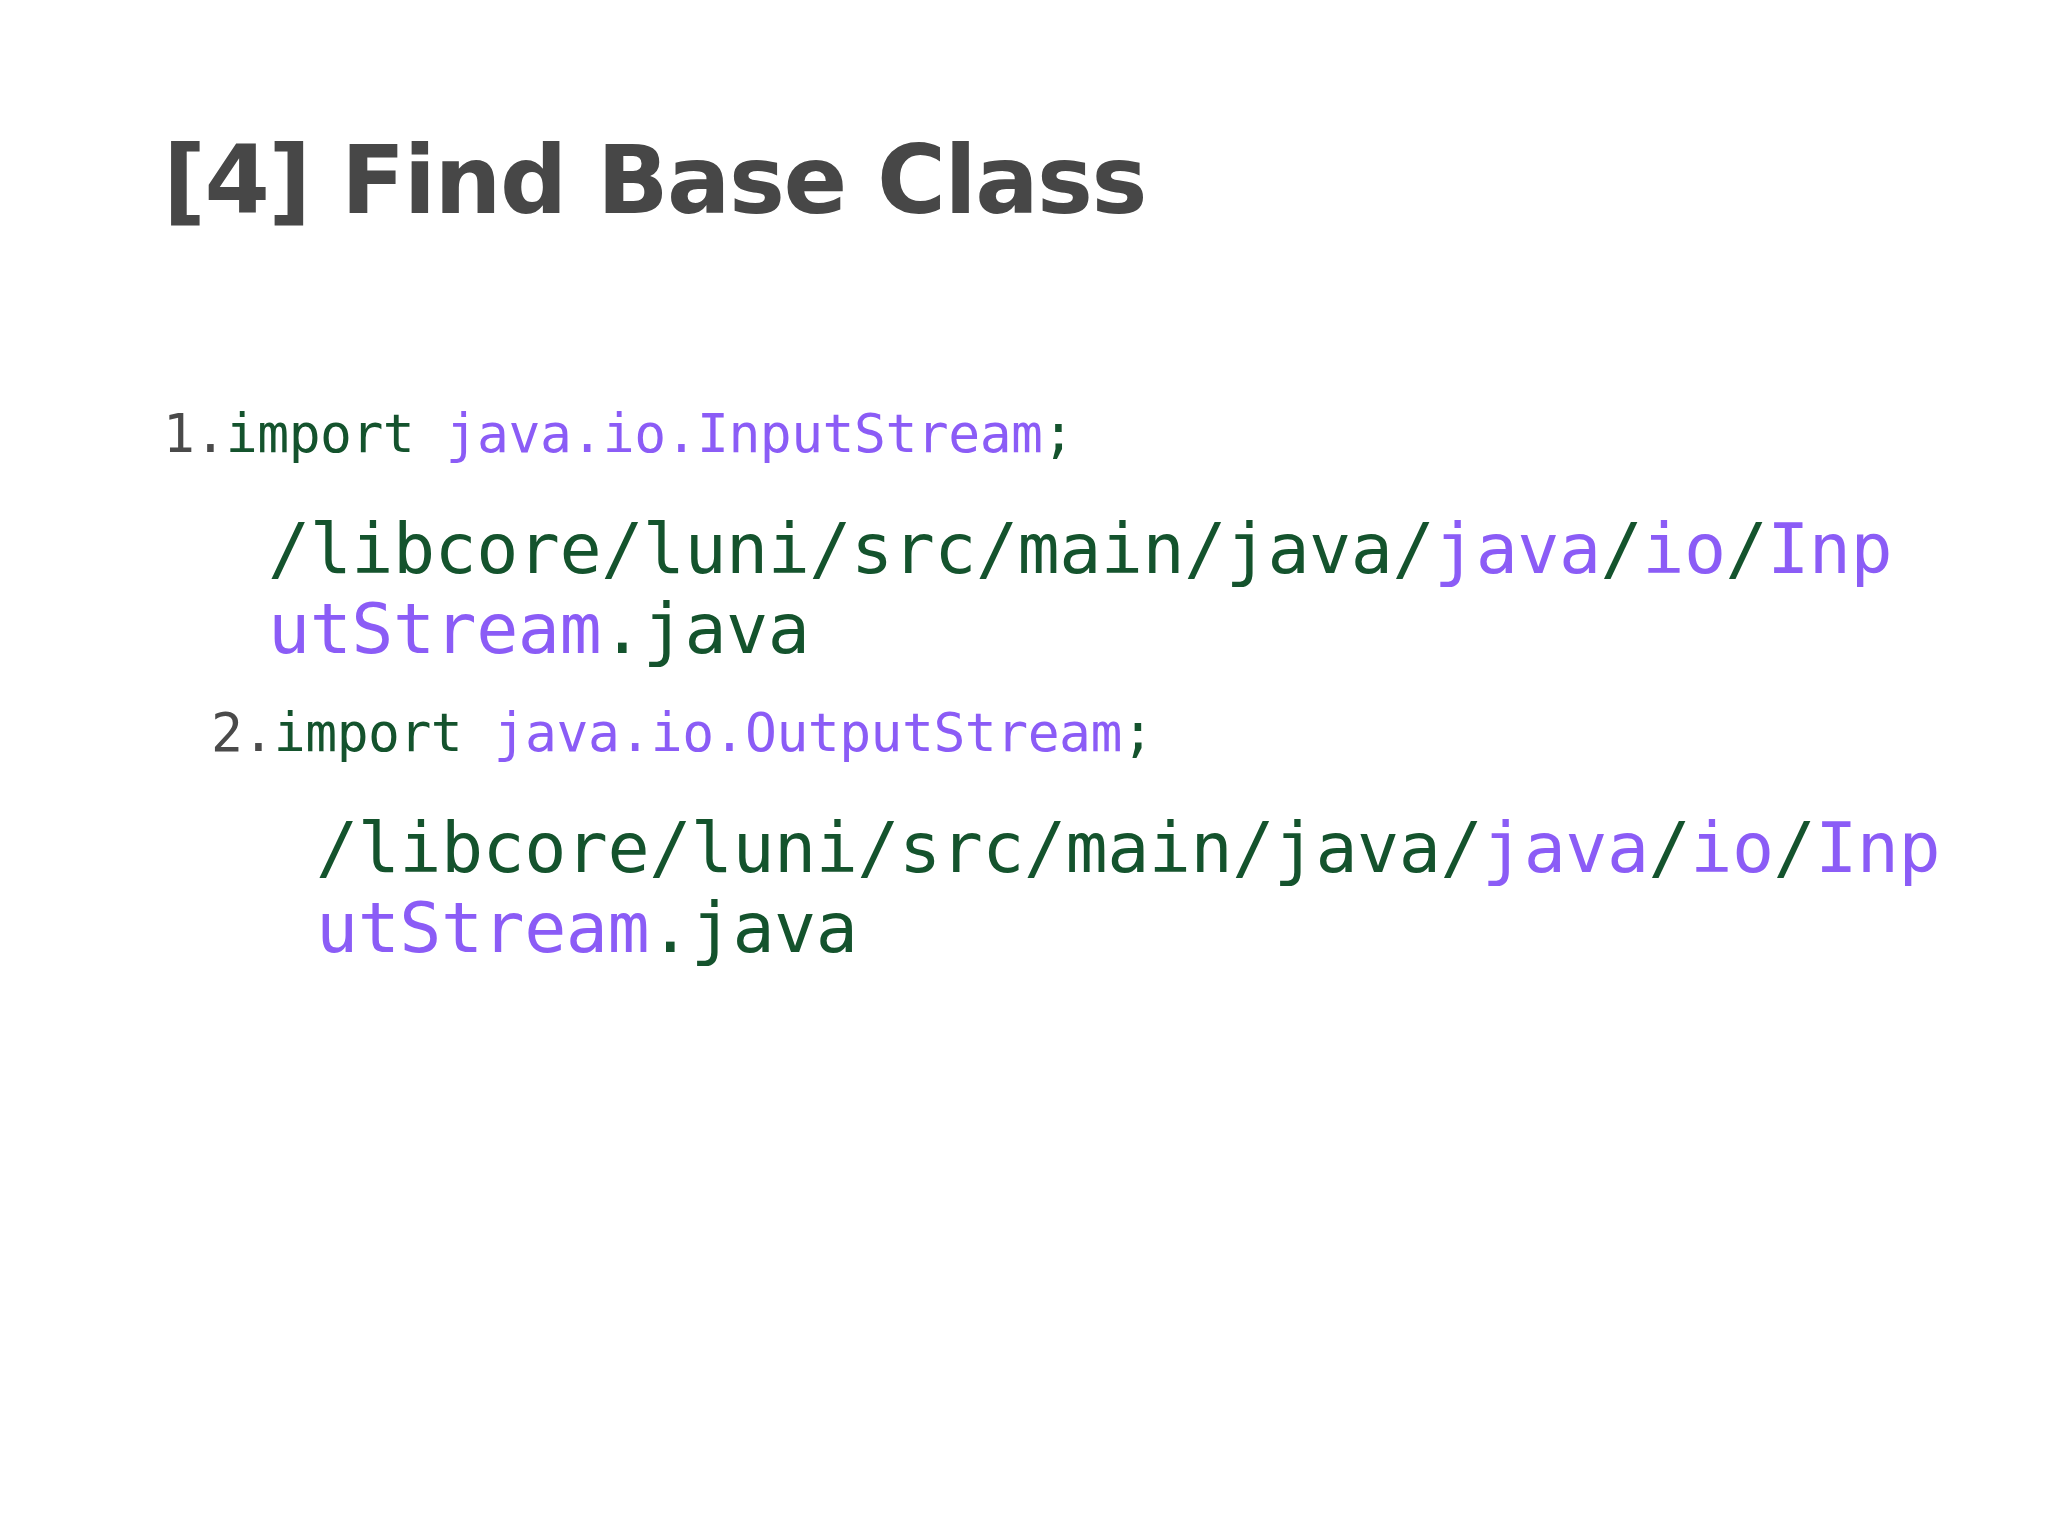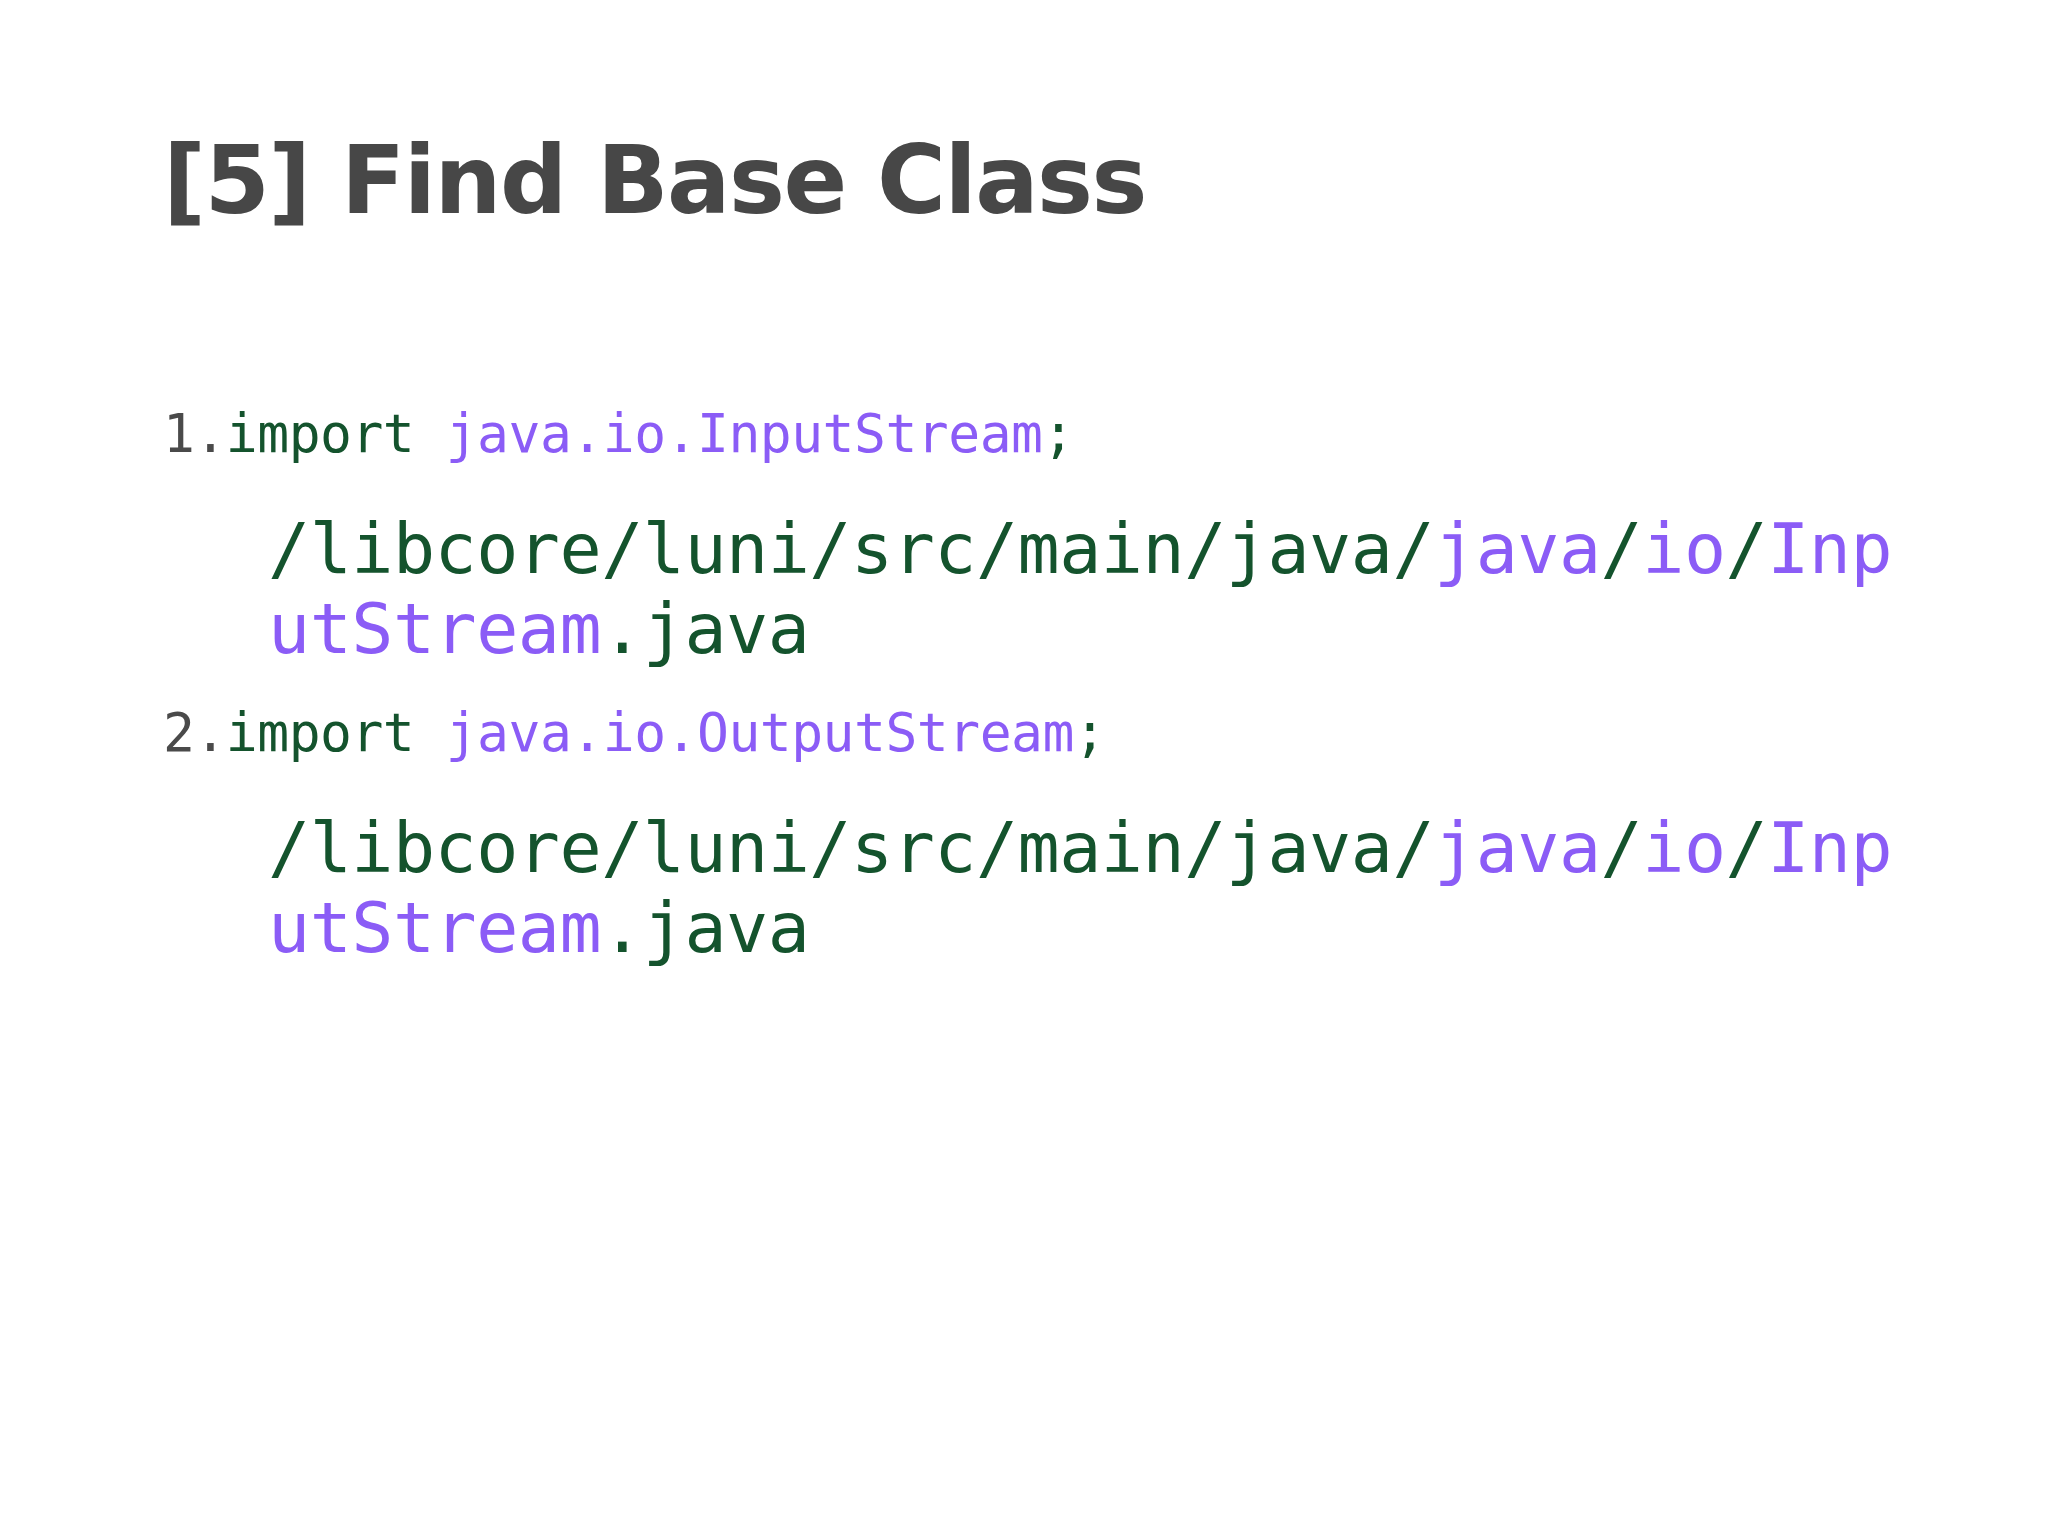--- a/index.html
+++ b/index.html
@@ -47,21 +47,21 @@
     margin: 0;
     padding: 0;
     list-style: none;
   }
 
   .list-item {
     position: relative;
     margin: 0 0 34px 0;
     padding: 0;
   }
-  .list-item:last-child { margin-bottom: 0; }
+  .list-item:last-child { margin-bottom: 0; margin-left: 48px; }
 
   .code-line {
     font-family: "DejaVu Sans Mono", "Liberation Mono", monospace;
     font-size: 53px;
     line-height: 1.08;
     color: #4a4a4a;
     white-space: pre;
     letter-spacing: -0.5px;
   }
 
@@ -83,21 +83,21 @@
   }
 
   .blue { color: #8b5cf6; }
   .gray { color: #14532d; }
 </style>
 </head>
 <body>
 
 <div class="slide">
 
-  <div class="slide-title">[5] Find Base Class</div>
+  <div class="slide-title">[4] Find Base Class</div>
 
   <ol class="body-list">
 
     <li class="list-item">
       <div class="code-line"><span class="marker">1.</span><span class="gray">import </span><span class="blue">java.io.InputStream</span><span class="gray">;</span></div>
 
       <div class="path-line"><span class="gray">/libcore/luni/src/main/java/</span><span class="blue">java</span><span class="gray">/</span><span class="blue">io</span><span class="gray">/</span><span class="blue">InputStream</span><span class="gray">.java</span></div>
     </li>
 
     <li class="list-item">

